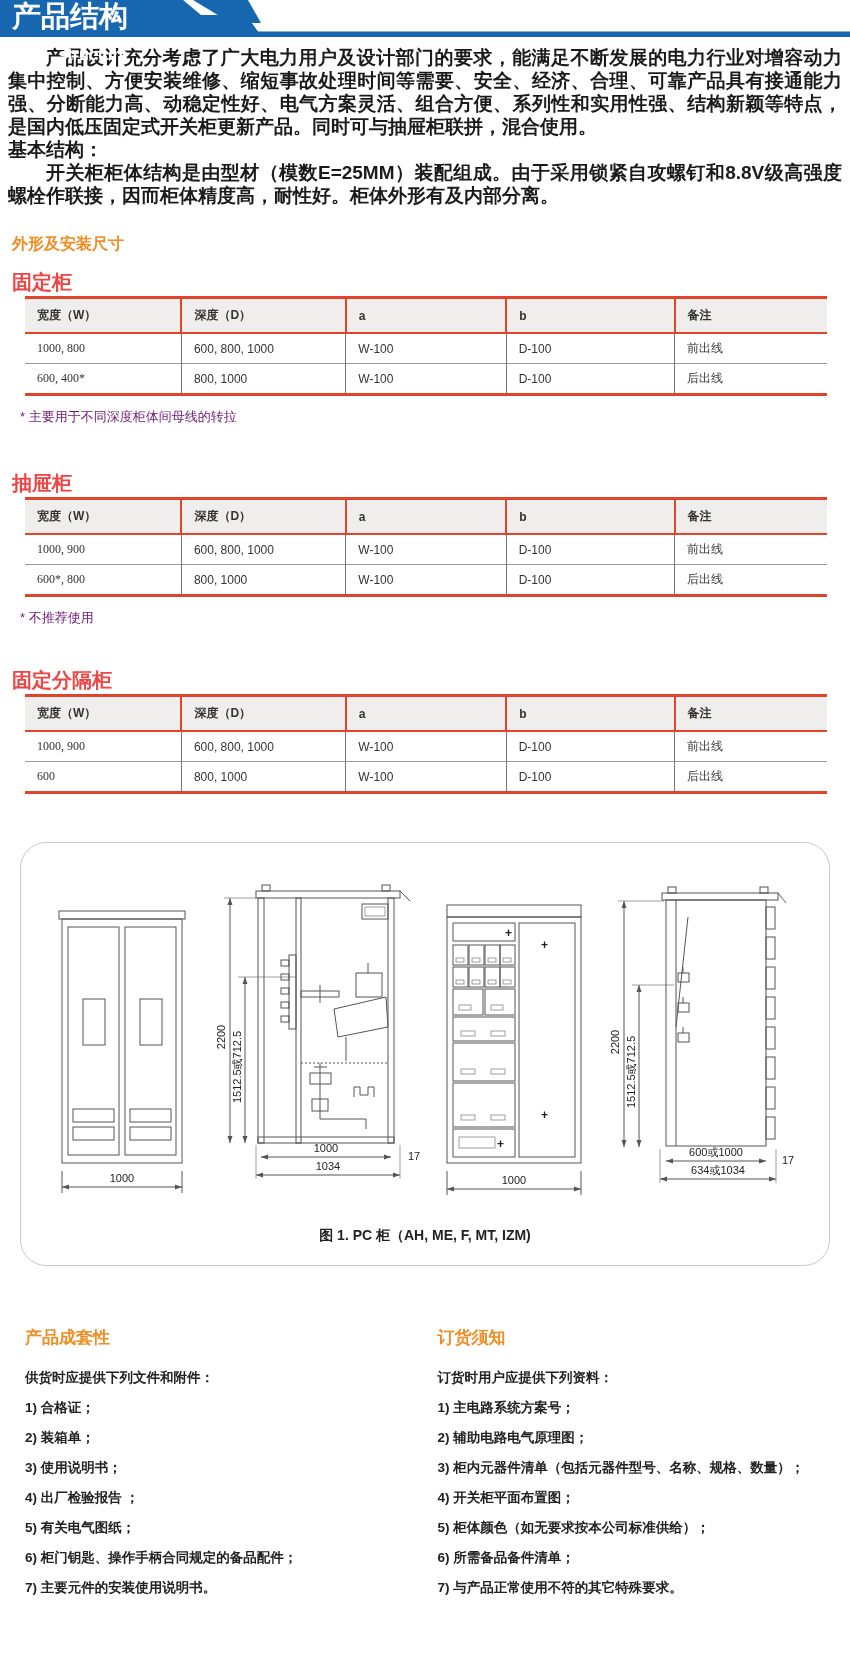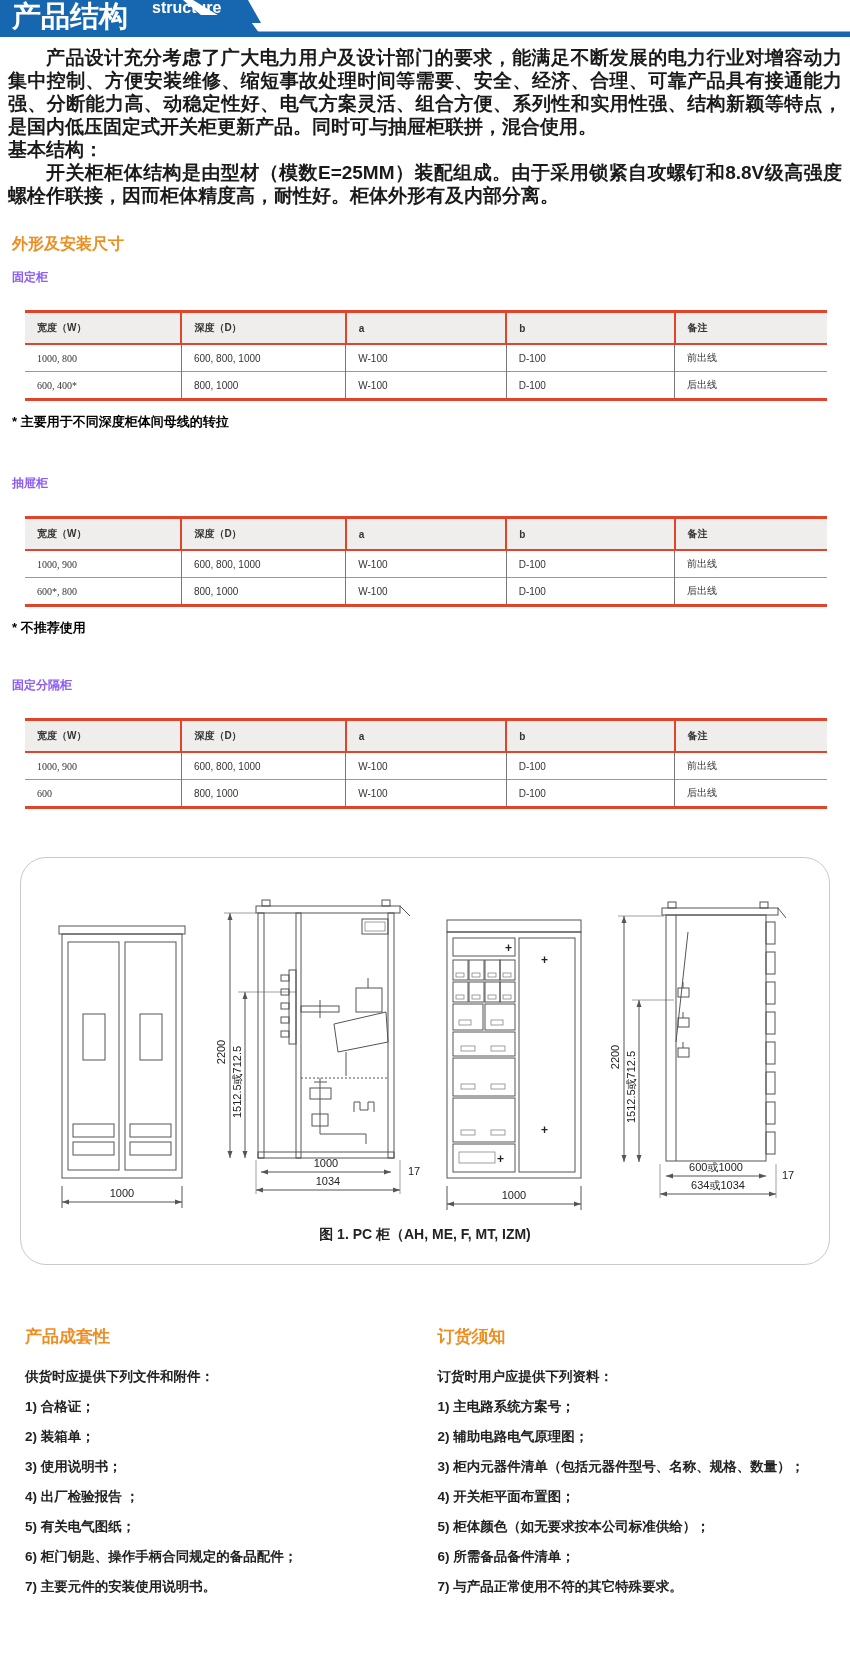--- a/index.html
+++ b/index.html
@@ -17,40 +17,40 @@
     background:#fff;
     color:var(--ink);
   }
   .page{width:850px;min-height:1654px;position:relative;background:#fff;}
 
   
   .banner{position:relative;height:38px;width:850px;}
   .banner svg{position:absolute;left:0;top:0;}
   .banner-text{
     position:absolute;left:12px;top:0;height:34px;
-    display:flex;align-items:flex-start;gap:24px;color:#fff;
+    display:flex;align-items:flex-end;gap:14px;color:#fff;flex-direction:column;
   }
   .banner-title{font-size:29px;font-weight:bold;line-height:33px;}
   .banner-sub{font-size:16px;font-weight:bold;line-height:16px;margin-bottom:3px;}
 
   
   .intro{padding:8px 8px 0 8px;font-size:19px;font-weight:bold;line-height:23px;text-align:justify;}
   .intro p.indent{text-indent:2em;}
   .intro .basic{text-indent:0;}
 
   
   .orange-h{font-size:16px;font-weight:bold;color:var(--orange);margin:27px 0 0 12px;}
-  .tbl-title{font-size:12px;font-weight:bold;color:#8b5cf6;margin-left:12px;}
-  .footnote{font-size:13px;font-weight:bold;color:#000000;margin:12px 0 0 12px;}
+  .tbl-title{font-size:20px;font-weight:bold;color:#ef4444;margin-left:12px;}
+  .footnote{font-size:13px;font-weight:normal;color:#701a75;margin:12px 0 0 20px;}
 
   
   table.spec{
-    width:802px;margin:24px 0 0 25px;
+    width:802px;margin:0 0 0 25px;
     border-collapse:collapse;table-layout:fixed;
-    font-size:10px;color:var(--tbl-ink);
+    font-size:12px;color:var(--tbl-ink);
     border-top:3px solid var(--red);
     border-bottom:3px solid var(--red);
   }
   table.spec thead th{
     background:#f0eeec;font-weight:bold;text-align:left;
     padding:8px 12px;border-left:2px solid var(--red);
   }
   table.spec thead th:first-child{border-left:none;}
   table.spec thead tr{border-bottom:2px solid var(--red);}
   table.spec tbody td{
@@ -66,21 +66,21 @@
   .figure-box{
     margin:48px 20px 0 20px;
     border:1px solid #c9c9c9;border-radius:26px;
     padding:34px 8px 20px 8px;
   }
   .drawings{display:flex;justify-content:space-evenly;align-items:flex-start;}
   .drawings svg{display:block;}
   .d1{margin-top:26px;}
   .d3{margin-top:22px;}
   .fig-caption{
-    text-align:center;font-size:14px;font-weight:bold;color:#222;
+    text-align:center;font-size:14px;font-weight:bold;color:#222;margin-top:16px;
   }
   svg .ln{fill:none;stroke:var(--line);stroke-width:1;}
   svg .thin{fill:none;stroke:#777;stroke-width:0.7;}
   svg .dash{fill:none;stroke:var(--line);stroke-width:1;stroke-dasharray:2,2;}
   svg .arr{fill:var(--line);stroke:none;}
   svg text{font-family:"Liberation Sans","DejaVu Sans",sans-serif;font-size:11px;fill:#222;}
   svg text.plus{font-size:12px;font-weight:bold;}
 
   
   .bottom{display:flex;margin-top:60px;padding:0 0 24px 25px;}

